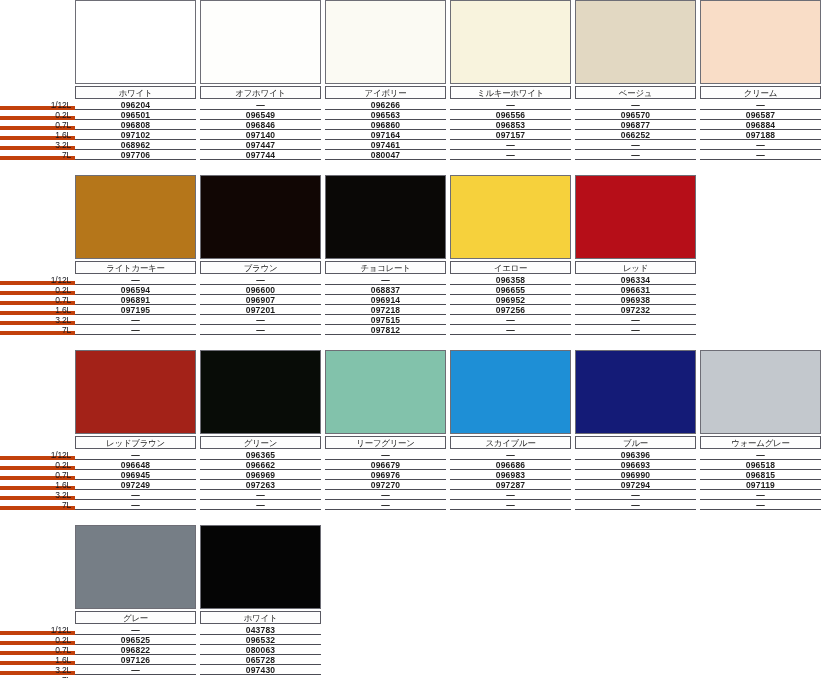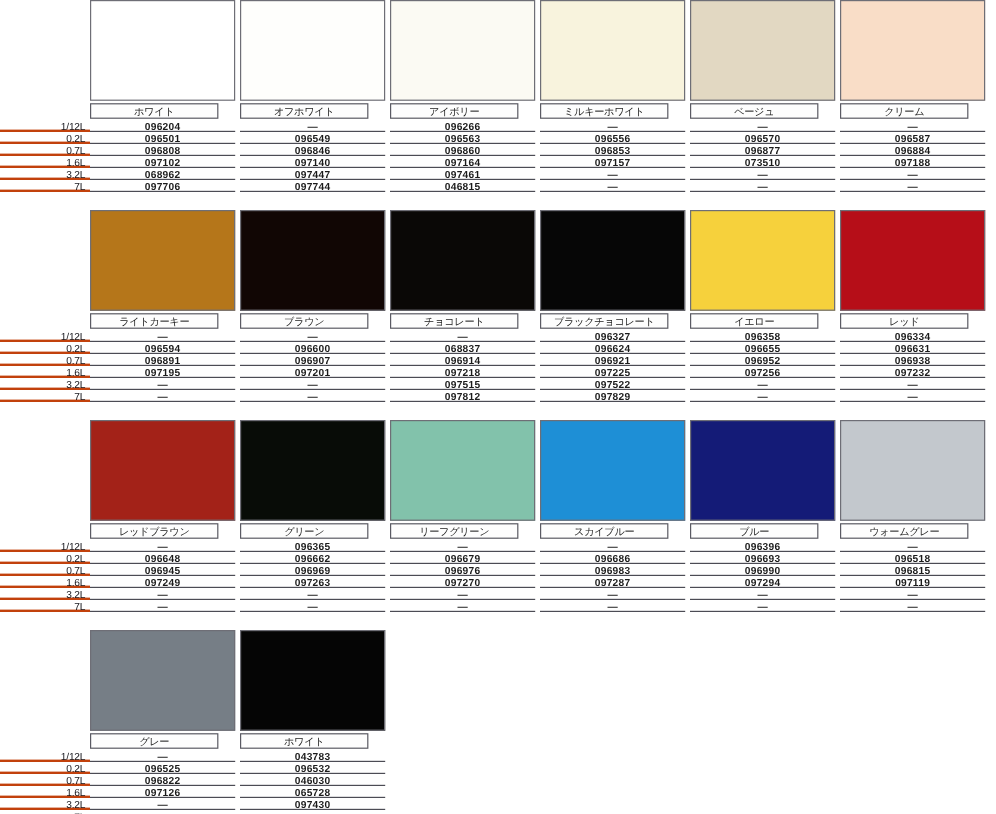--- a/index.html
+++ b/index.html
@@ -16,38 +16,38 @@
   .row-wrap{display:flex;align-items:flex-end;}
   .rowlabels{
     width:75px;flex:0 0 75px;
     padding-top:0;
     box-sizing:border-box;
   }
   .rl{
     height:10px;line-height:10px;
     font-size:8.5px;text-align:right;
     padding-right:4px;box-sizing:border-box;
-    border-bottom:2px solid #c2410c;
+    border-bottom:4px solid #c2410c;
     color:#16161c;letter-spacing:-0.2px;
     white-space:nowrap;
   }
   .rl.hdrpad{border-bottom:none;height:19px;}
 
   .cols{display:flex;flex:1 1 auto;}
   .col{width:125px;flex:0 0 125px;box-sizing:border-box;padding-right:1px;}
 
   .swatch{
     width:121px;height:84px;
     border:1px solid #6e6e76;
     box-sizing:border-box;
     margin:0 0 2px 0;
   }
 
   .namebox{
-    width:107px;height:13px;line-height:12px;
+    width:121px;height:13px;line-height:12px;
     border:1px solid #5a5a63;
     box-sizing:border-box;
     text-align:center;
     font-size:8.5px;
     letter-spacing:-0.3px;
     white-space:nowrap;overflow:hidden;
     background:#fdfdfd;
     margin-bottom:1px;
   }
 
@@ -109,21 +109,21 @@
           </div>
           <div class="col">
             <div class="swatch" style="background: rgb(251, 250, 243);"></div>
             <div class="namebox">アイボリー</div>
             <div class="codes">
               <div class="code">096266</div>
               <div class="code">096563</div>
               <div class="code">096860</div>
               <div class="code">097164</div>
               <div class="code">097461</div>
-              <div class="code">046815</div>
+              <div class="code">080047</div>
             </div>
           </div>
           <div class="col">
             <div class="swatch" style="background: rgb(248, 243, 221);"></div>
             <div class="namebox">ミルキーホワイト</div>
             <div class="codes">
               <div class="code dash">—</div>
               <div class="code">096556</div>
               <div class="code">096853</div>
               <div class="code">097157</div>
@@ -131,21 +131,21 @@
               <div class="code dash">—</div>
             </div>
           </div>
           <div class="col">
             <div class="swatch" style="background: rgb(226, 216, 194);"></div>
             <div class="namebox">ベージュ</div>
             <div class="codes">
               <div class="code dash">—</div>
               <div class="code">096570</div>
               <div class="code">096877</div>
-              <div class="code">073510</div>
+              <div class="code">066252</div>
               <div class="code dash">—</div>
               <div class="code dash">—</div>
             </div>
           </div>
           <div class="col">
             <div class="swatch" style="background: rgb(249, 221, 199);"></div>
             <div class="namebox">クリーム</div>
             <div class="codes">
               <div class="code dash">—</div>
               <div class="code">096587</div>
@@ -201,32 +201,20 @@
             <div class="codes">
               <div class="code dash">—</div>
               <div class="code">068837</div>
               <div class="code">096914</div>
               <div class="code">097218</div>
               <div class="code">097515</div>
               <div class="code">097812</div>
             </div>
           </div>
           <div class="col">
-            <div class="swatch" style="background: rgb(6, 6, 6);"></div>
-            <div class="namebox">ブラックチョコレート</div>
-            <div class="codes">
-              <div class="code">096327</div>
-              <div class="code">096624</div>
-              <div class="code">096921</div>
-              <div class="code">097225</div>
-              <div class="code">097522</div>
-              <div class="code">097829</div>
-            </div>
-          </div>
-          <div class="col">
             <div class="swatch" style="background: rgb(246, 209, 60);"></div>
             <div class="namebox">イエロー</div>
             <div class="codes">
               <div class="code">096358</div>
               <div class="code">096655</div>
               <div class="code">096952</div>
               <div class="code">097256</div>
               <div class="code dash">—</div>
               <div class="code dash">—</div>
             </div>
@@ -358,21 +346,21 @@
               <div class="code dash">—</div>
               <div class="code dash">—</div>
             </div>
           </div>
           <div class="col">
             <div class="swatch" style="background: rgb(5, 5, 5);"></div>
             <div class="namebox">ホワイト</div>
             <div class="codes">
               <div class="code">043783</div>
               <div class="code">096532</div>
-              <div class="code">046030</div>
+              <div class="code">080063</div>
               <div class="code">065728</div>
               <div class="code">097430</div>
               <div class="code dash">—</div>
             </div>
           </div>
           <div class="col empty">
             <div class="swatch" style="background: transparent; visibility: hidden;"></div>
             <div class="namebox" style="visibility: hidden;"></div>
             <div class="codes">
               <div class="code" style="visibility: hidden;"></div>

